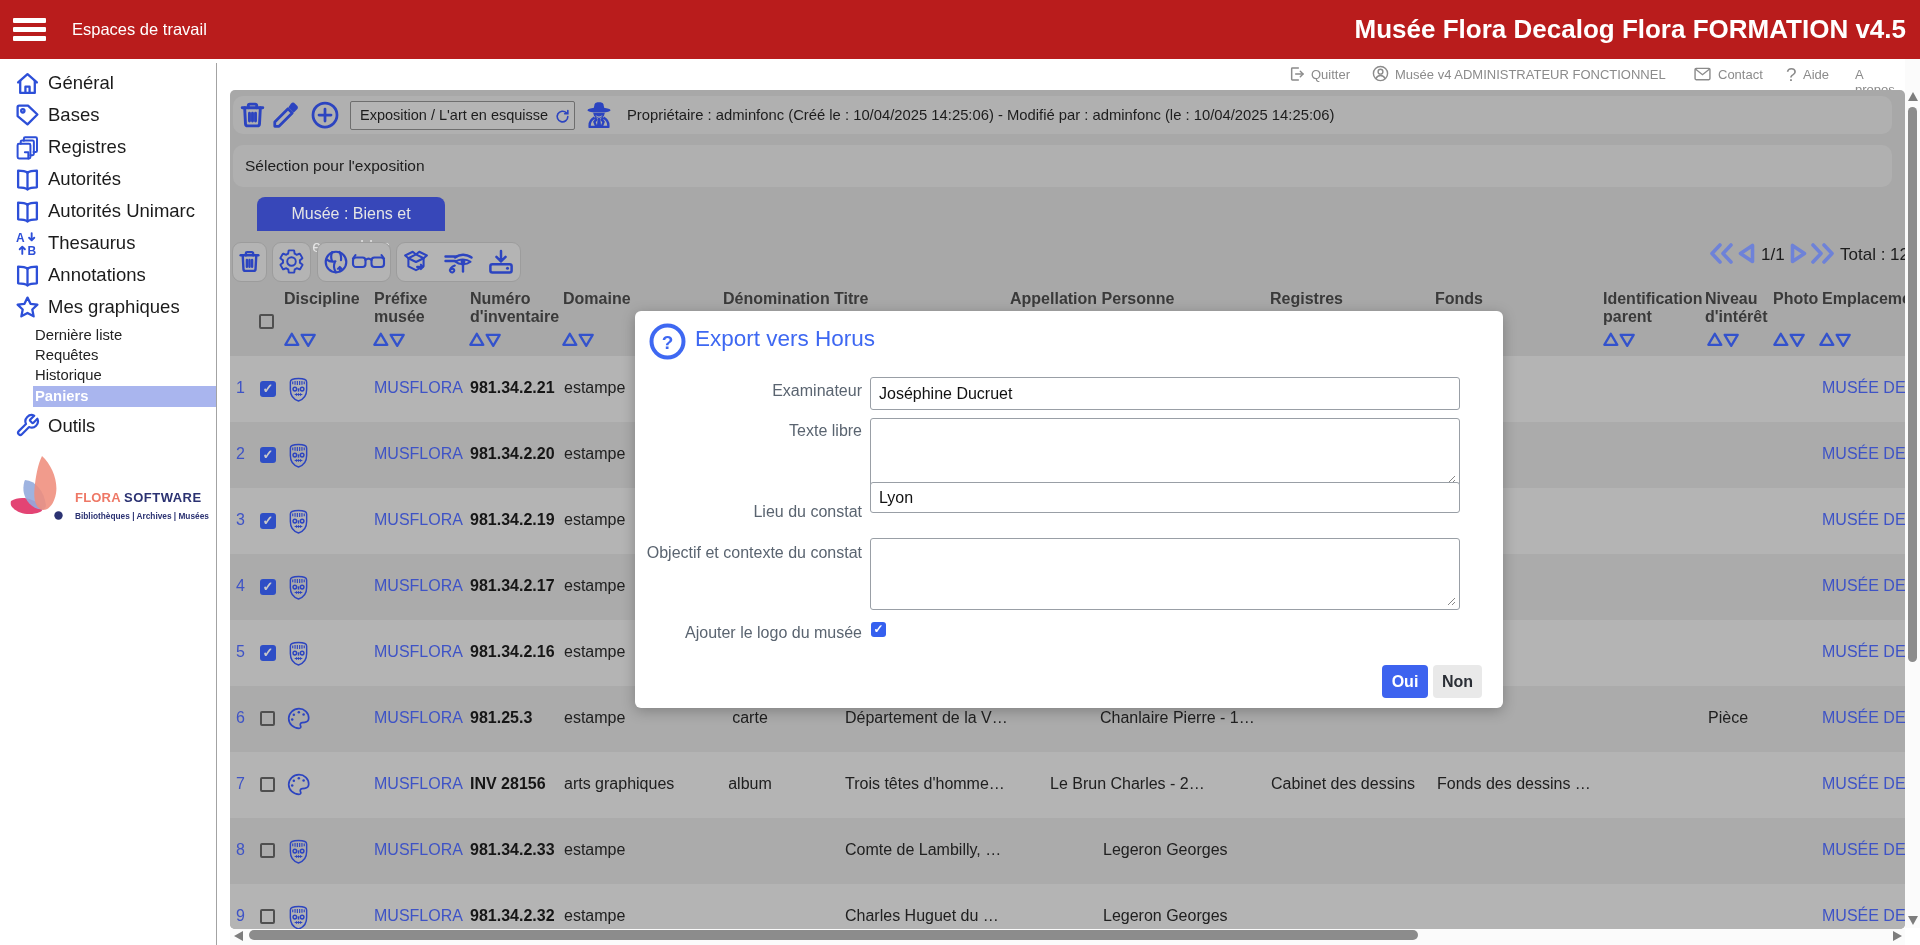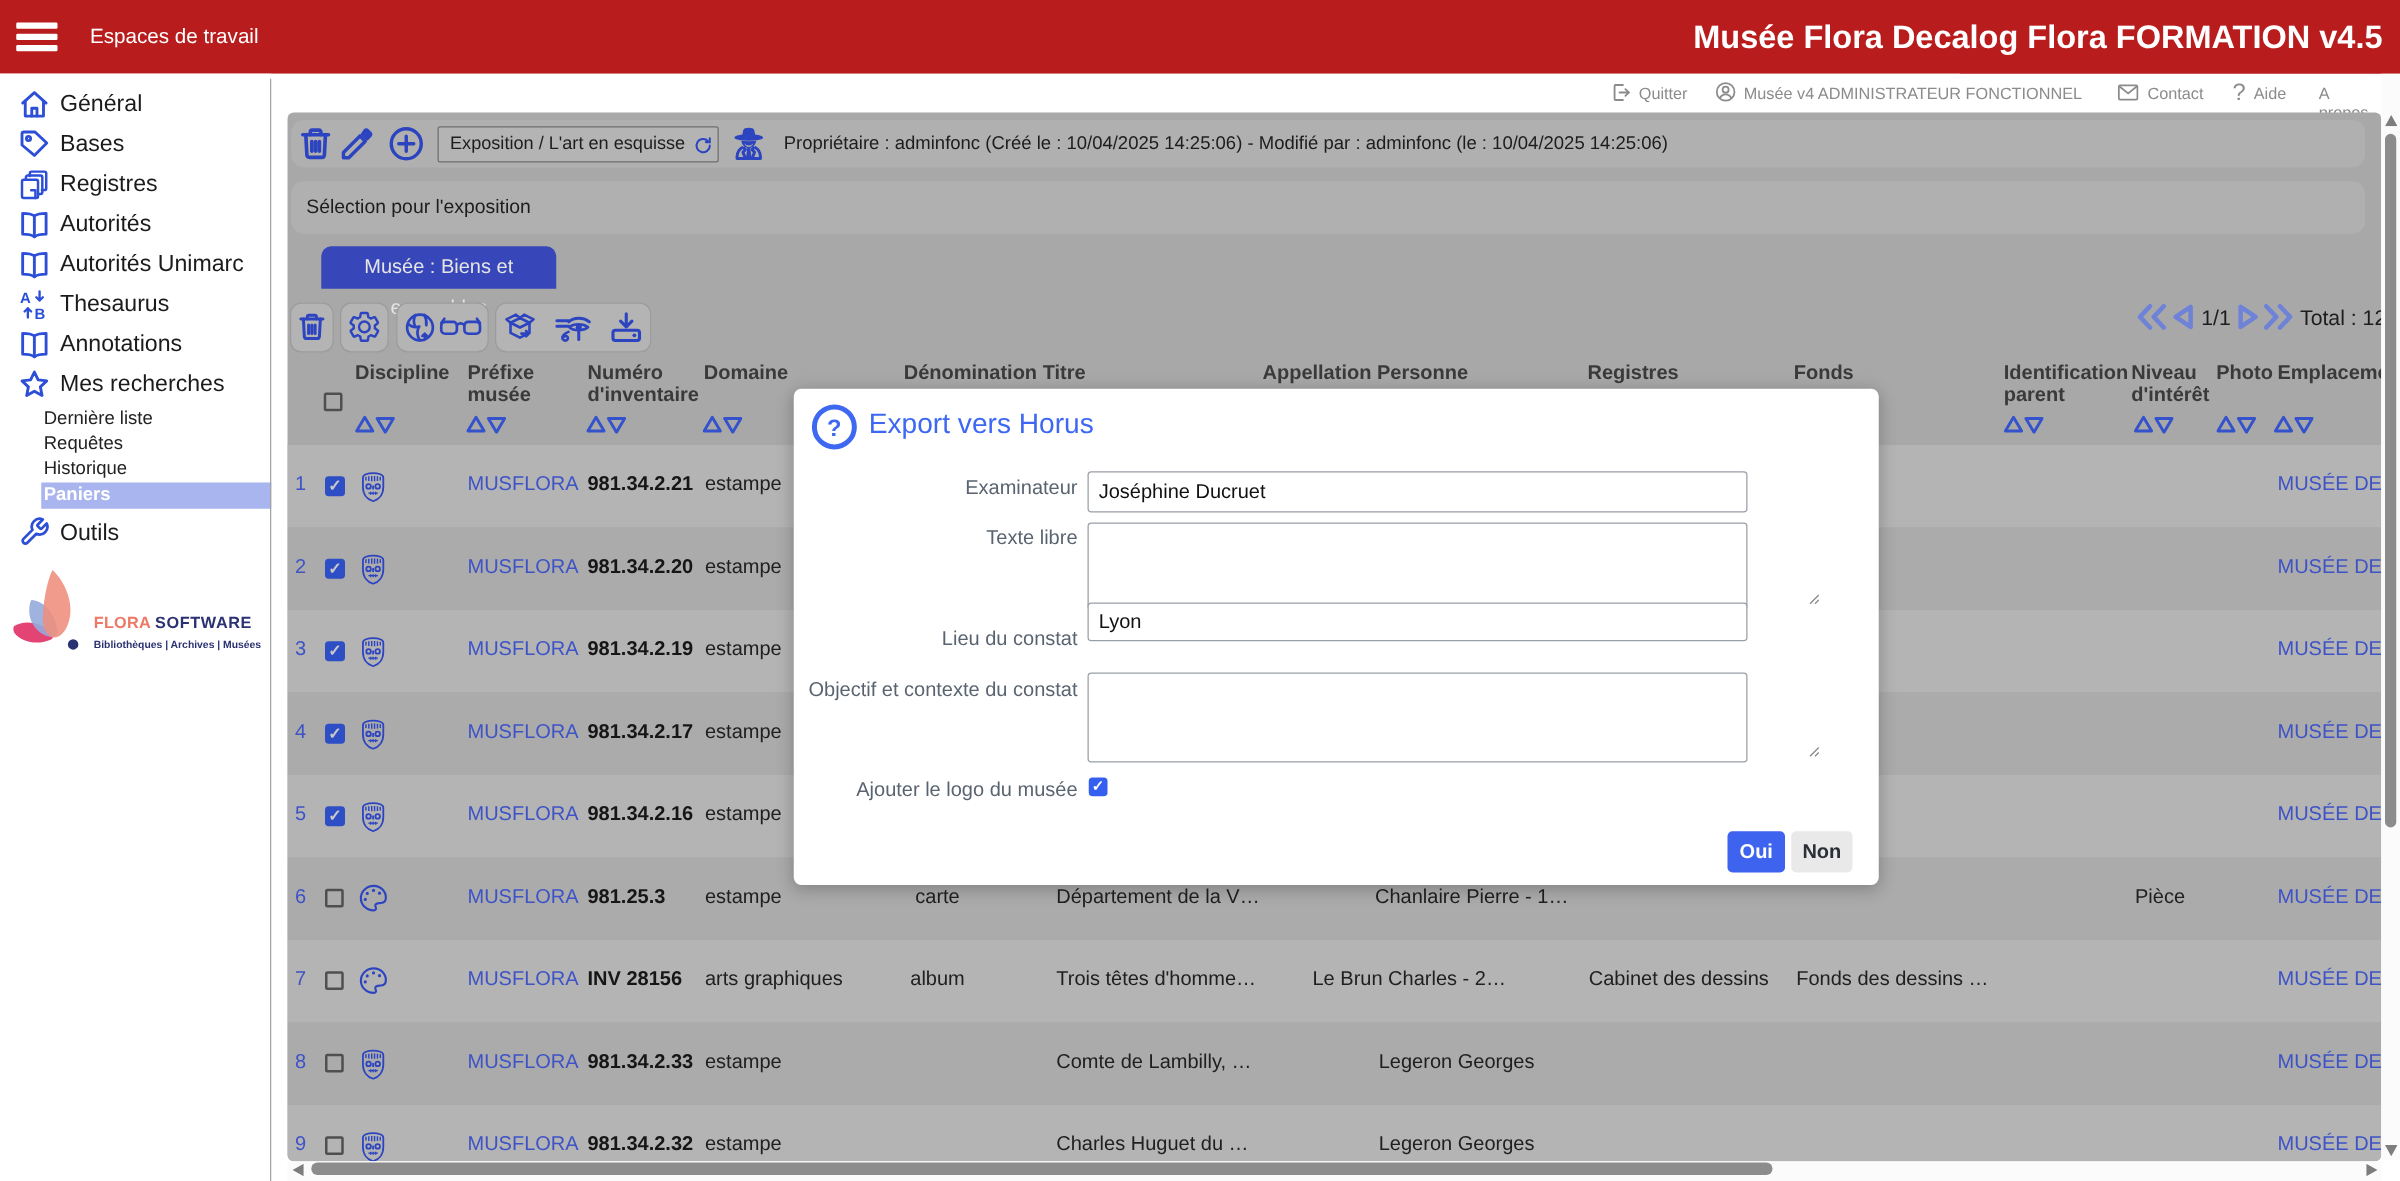--- a/index.html
+++ b/index.html
@@ -10,21 +10,21 @@
 .sub{position:absolute;left:35px;font-size:14.8px;color:#222;white-space:nowrap;}
 .hdr{position:absolute;font-weight:bold;color:#3a3a3a;font-size:16px;line-height:18px;white-space:nowrap;}
 .cell{position:absolute;font-size:16px;color:#202020;white-space:nowrap;top:23px;}
 .lnk{color:#3e53c6;}
 .row{position:absolute;left:0;width:1675px;height:66px;}
 .srt{position:absolute;width:32px;height:15px;top:242px;}
 .cbx{position:absolute;width:15px;height:15px;border:2px solid #4f4f4f;border-radius:2px;background:transparent;}
 .cbc{position:absolute;width:16px;height:16px;border-radius:3px;background:#2e4ec6;color:#c9c9c9;font-size:13px;font-weight:bold;text-align:center;line-height:16px;}
 .ibtn{position:absolute;top:152px;height:40px;background:#b4b4b4;border:1px solid #9c9c9c;border-radius:9px;}
 .lbl{position:absolute;font-size:16px;color:#5a6470;white-space:nowrap;text-align:right;}
-.inp{position:absolute;left:235px;width:528px;border:1px solid #999fa6;border-radius:3px;background:#fff;font-size:16px;color:#111;padding-left:8px;font-family:"Liberation Sans",sans-serif;}
+.inp{position:absolute;left:235px;width:590px;border:1px solid #999fa6;border-radius:3px;background:#fff;font-size:16px;color:#111;padding-left:8px;font-family:"Liberation Sans",sans-serif;}
 </style>
 </head>
 <body>
 
 <div class="abs" style="left:0;top:0;width:1920px;height:59px;background:#b91c1c;">
   <div class="abs" style="left:13px;top:18px;width:33px;height:5px;background:#fff;border-radius:1px;"></div>
   <div class="abs" style="left:13px;top:27px;width:33px;height:5px;background:#fff;border-radius:1px;"></div>
   <div class="abs" style="left:13px;top:36px;width:33px;height:5px;background:#fff;border-radius:1px;"></div>
   <div class="abs" style="left:72px;top:20px;font-size:16.5px;color:#fff;">Espaces de travail</div>
   <div class="abs" style="right:14px;top:14px;font-size:26px;font-weight:bold;color:#fff;">Musée Flora Decalog Flora FORMATION v4.5</div>
@@ -93,21 +93,21 @@
     </svg>
   <div class="nav" style="top:173px;">Thesaurus</div>
   <svg class="nico" style="top:204px;" viewBox="0 0 24 24" fill="none" stroke="#2d4fd8" stroke-width="2.2" stroke-linecap="round" stroke-linejoin="round">
       <path d="M12 5.5C10 4 7.5 3.5 3 3.5v16c4.5 0 7 .5 9 2 2-1.5 4.5-2 9-2v-16c-4.5 0-7 .5-9 2z"></path>
       <path d="M12 5.5v16"></path>
     </svg>
   <div class="nav" style="top:205px;">Annotations</div>
   <svg class="nico" style="top:236px;" viewBox="0 0 24 24" fill="none" stroke="#2d4fd8" stroke-width="2.2" stroke-linejoin="round">
       <path d="M12 2.5l2.9 6 6.6.8-4.9 4.6 1.3 6.6L12 17.2l-5.9 3.3 1.3-6.6-4.9-4.6 6.6-.8z"></path>
     </svg>
-  <div class="nav" style="top:237px;">Mes recherches</div>
+  <div class="nav" style="top:237px;">Mes graphiques</div>
   <div class="sub" style="top:268px;">Dernière liste</div>
   <div class="sub" style="top:288px;">Requêtes</div>
   <div class="sub" style="top:308px;text-align:right;">Historique</div>
   <div class="abs" style="left:33px;top:327px;width:184px;height:21px;background:#a9b5ee;"></div>
   <div class="sub" style="top:329px;color:#fff;font-weight:bold;">Paniers</div>
   <svg class="nico" style="top:354px;" viewBox="0 0 24 24" fill="none" stroke="#2d4fd8" stroke-width="2.1" stroke-linecap="round" stroke-linejoin="round">
       <path d="M14.7 6.3a1 1 0 0 0 0 1.4l1.6 1.6a1 1 0 0 0 1.4 0l3.77-3.77a6 6 0 0 1-7.94 7.94l-6.91 6.91a2.12 2.12 0 0 1-3-3l6.91-6.91a6 6 0 0 1 7.94-7.94l-3.76 3.76z"></path>
     </svg>
   <div class="nav" style="top:356px;">Outils</div>
 

